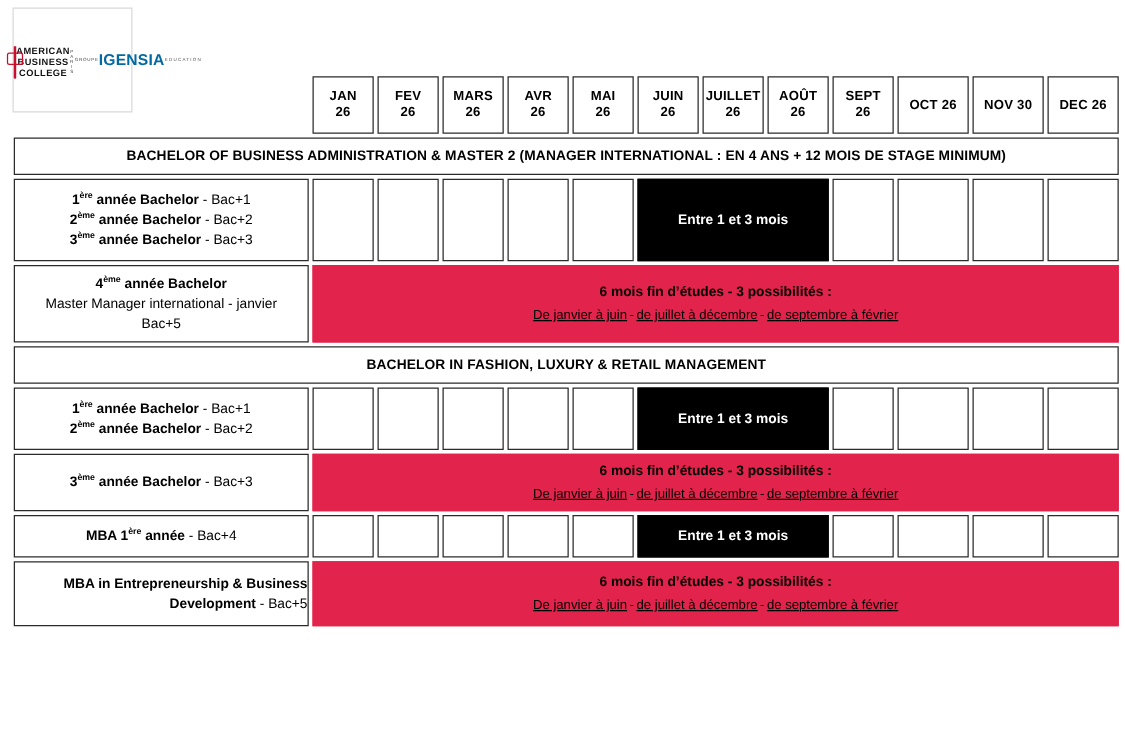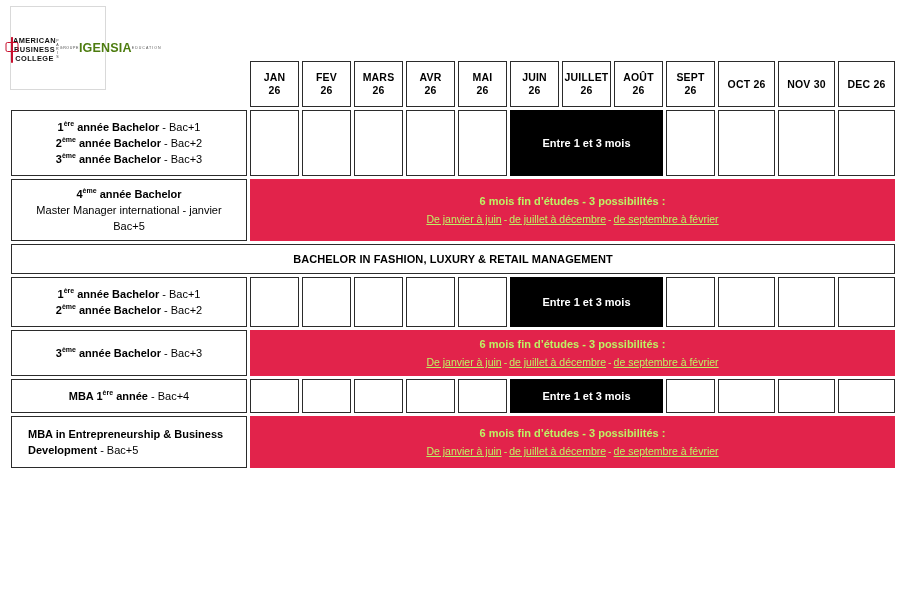--- a/index.html
+++ b/index.html
@@ -83,21 +83,21 @@
   .logo-ig-top {
     font-size: 3.6px;
     letter-spacing: 0.6px;
     color: #444;
     text-align: center;
   }
   .logo-ig {
     font-size: 12.5px;
     font-weight: bold;
     letter-spacing: 0.2px;
-    color: #4d7c0f;
+    color: #0369a1;
     line-height: 13px;
   }
   .logo-ig-sub {
     font-size: 3.6px;
     letter-spacing: 1px;
     color: #555;
     text-align: center;
   }
 
   
@@ -168,21 +168,21 @@
     color: #ffffff;
     font-size: 11px;
     font-weight: bold;
     border-color: #000000 !important;
   }
 
   
   .red-band {
     background: #e2234b !important;
     border-color: #e2234b !important;
-    color: #bef264;
+    color: #000000;
     padding: 6px 4px;
   }
   .red-band .rb-title {
     font-size: 11px;
     font-weight: bold;
     line-height: 16px;
   }
   .red-band .rb-opts {
     font-size: 10.5px;
     line-height: 16px;
@@ -270,20 +270,23 @@
         <div>OCT 26</div>
       </td>
       <td class="month-cell">
         <div>NOV 30</div>
       </td>
       <td class="month-cell">
         <div>DEC 26</div>
       </td>
     </tr>
 
+    <tr>
+      <td class="section-title" colspan="13">BACHELOR OF BUSINESS ADMINISTRATION &amp; MASTER 2 (MANAGER INTERNATIONAL : EN 4 ANS + 12 MOIS DE STAGE MINIMUM)</td>
+    </tr>
 
     <tr>
       <td class="label-cell" style="height:66px;text-align:center;">
         <div>
           <span class="yr"><span>1<sup>ère</sup> année Bachelor</span></span>
           <span class="lite">- Bac+1</span>
         </div>
         <div>
           <span class="yr"><span>2<sup>ème</sup> année Bachelor</span></span>
           <span class="lite">- Bac+2</span>
@@ -371,21 +374,21 @@
       <td class="empty-cell"></td>
       <td class="empty-cell"></td>
       <td class="black-band" colspan="3">Entre 1 et 3 mois</td>
       <td class="empty-cell"></td>
       <td class="empty-cell"></td>
       <td class="empty-cell"></td>
       <td class="empty-cell"></td>
     </tr>
 
     <tr>
-      <td class="label-cell" style="height:52px;text-align:left;padding-left:16px;">
+      <td class="label-cell" style="height:52px;text-align:right;padding-left:16px;">
         <div style="font-weight:bold;">MBA in Entrepreneurship &amp; Business</div>
         <div>
           <span class="yr"><span>Development</span></span>
           <span class="lite">- Bac+5</span>
         </div>
       </td>
       <td class="red-band" colspan="12">
         <div class="rb-title">6 mois fin d’études - 3 possibilités :</div>
         <div class="rb-opts">
           <u>De janvier à juin</u><span class="sep">-</span><u>de juillet à décembre</u><span class="sep">-</span><u>de septembre à février</u>

